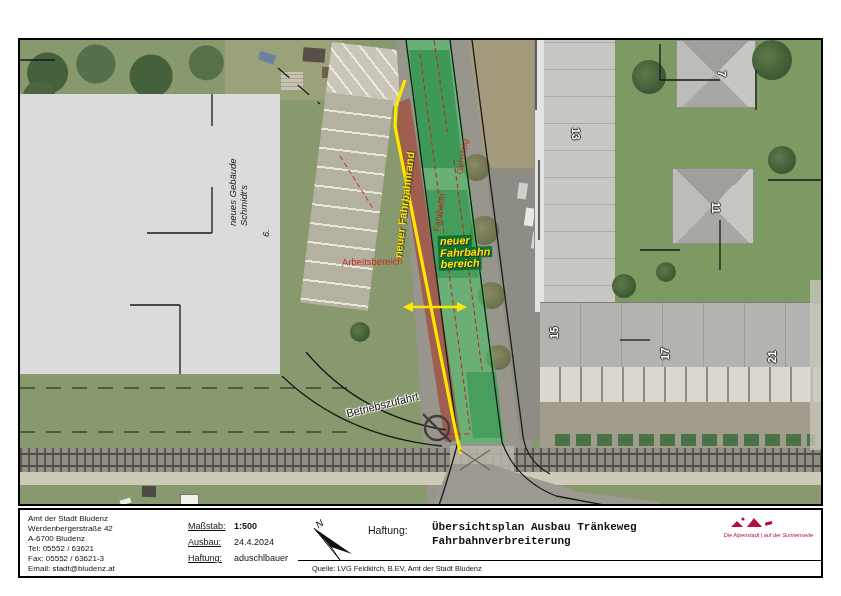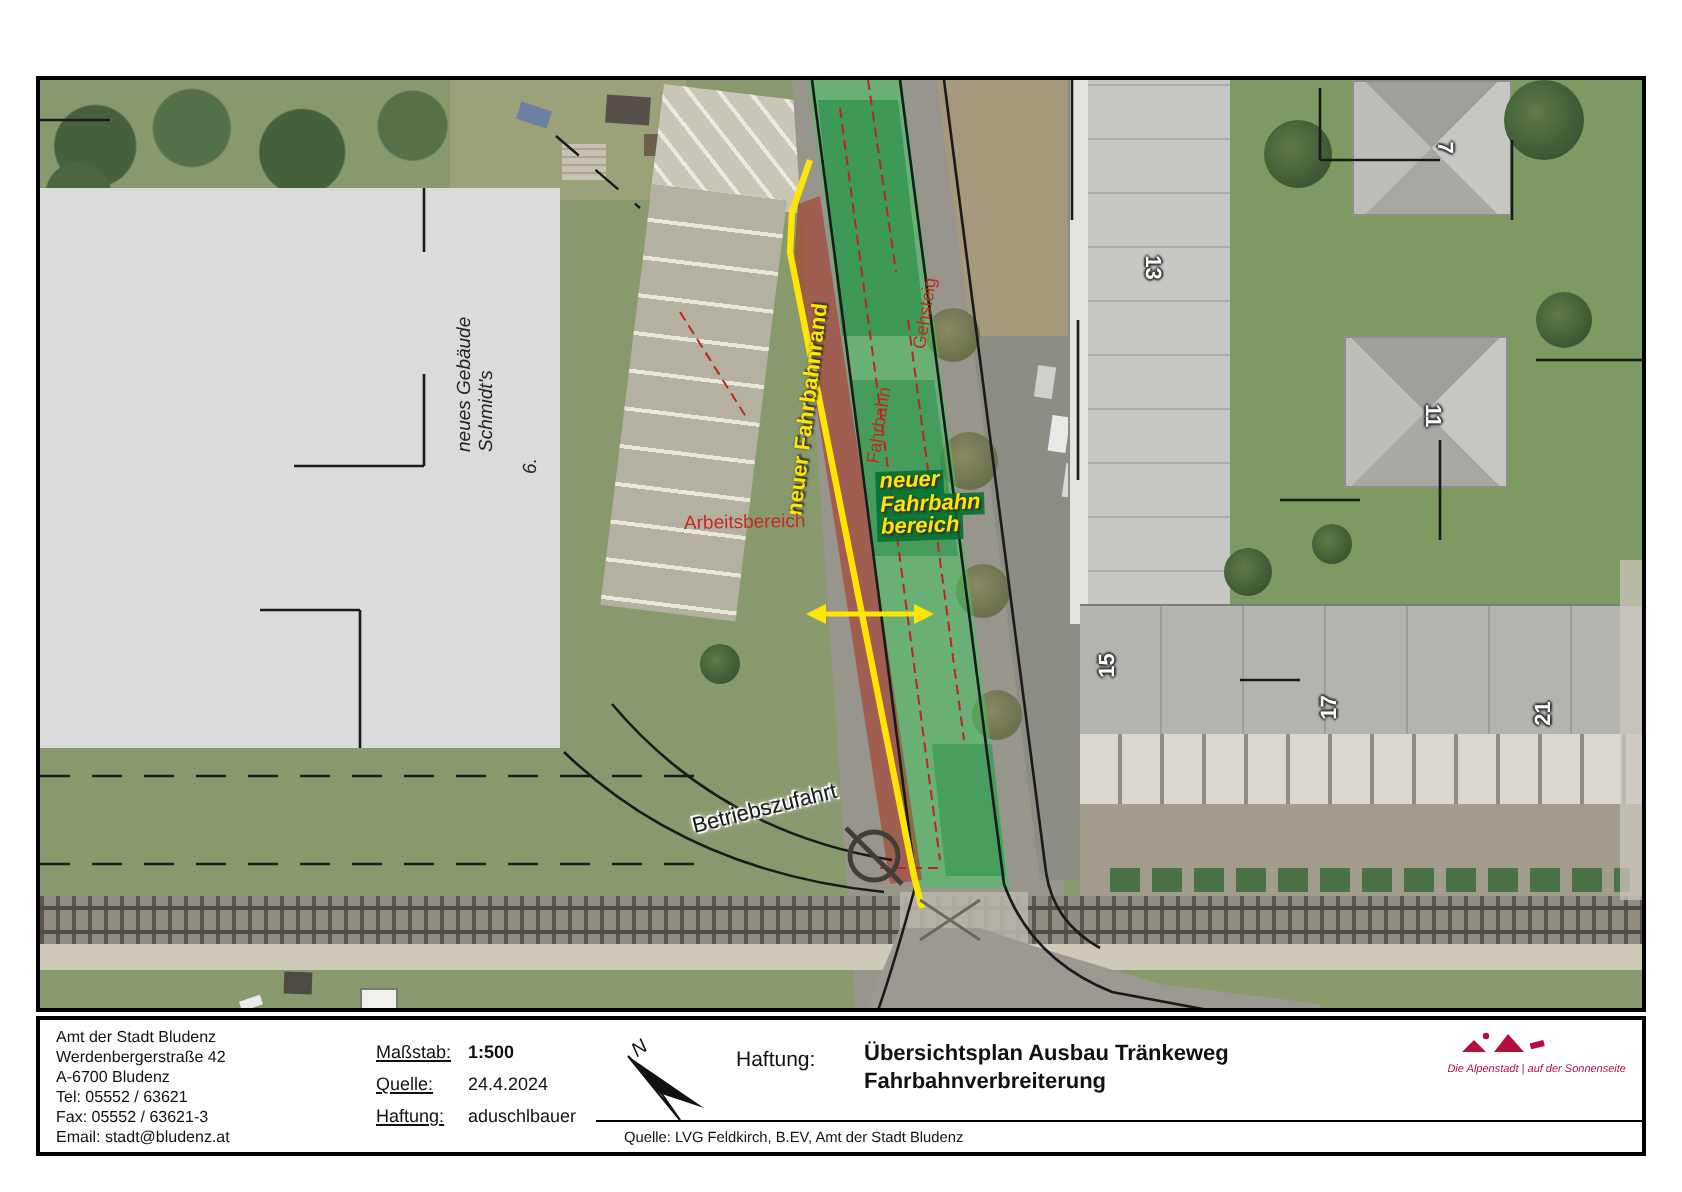--- a/index.html
+++ b/index.html
@@ -101,21 +101,21 @@
   .hn{width:24px;text-align:center;font-size:11px;font-weight:bold;color:#fff;
     text-shadow:-1px 0 1px #333,1px 0 1px #333,0 -1px 1px #333,0 1px 1px #333;}
   
   .tblock{position:absolute;left:18px;top:508px;width:805px;height:70px;box-sizing:border-box;
     border:2px solid #000;background:#fff;}
   .addr{position:absolute;left:8px;top:4px;font-size:8px;line-height:10px;}
   .meta{position:absolute;left:168px;top:8px;font-size:9px;line-height:16px;}
   .meta .row span.k{display:inline-block;width:46px;text-decoration:underline;}
   .bold{font-weight:bold;}
   .projekt-label{position:absolute;left:348px;top:14px;font-size:10.5px;}
-  .projekt-title{position:absolute;left:412px;top:11px;font-size:11px;font-weight:bold;line-height:13.5px;}
+  .projekt-title{position:absolute;left:412px;top:11px;font-size:11px;font-weight:bold;line-height:13.5px;font-family:Liberation Mono, monospace;}
   .quelle{position:absolute;left:278px;right:0;top:50px;bottom:0;border-top:1.2px solid #000;
     font-size:7.4px;padding:3px 4px 16px 14px;display:flex;gap:6px;white-space:nowrap;}
   .logo{position:absolute;right:8px;top:4px;width:122px;text-align:center;}
   .logo-word{font-size:20px;font-weight:bold;letter-spacing:-.5px;line-height:18px;}
   .logo-tag{font-size:5.5px;font-style:italic;text-align:right;margin-top:0;}
   .narrow{position:absolute;left:286px;top:6px;}
 </style>
 </head>
 <body>
 
@@ -266,21 +266,21 @@
       <div>Tel: 05552 / 63621</div>
       <div>Fax: 05552 / 63621-3</div>
       <div>Email: stadt@bludenz.at</div>
     </div>
 
     <div class="meta">
       <div class="row">
         <span class="k">Maßstab:</span><span class="bold">1:500</span>
       </div>
       <div class="row">
-        <span class="k">Quelle:</span><span>24.4.2024</span>
+        <span class="k">Ausbau:</span><span>24.4.2024</span>
       </div>
       <div class="row">
         <span class="k">Haftung:</span><span>aduschlbauer</span>
       </div>
     </div>
 
     <svg class="narrow" width="56" height="46" viewBox="0 0 56 46">
       <polygon points="8,12 46,38 25,31" fill="#111"></polygon>
       <polygon points="8,12 25,31 34,44" fill="#fff" stroke="#111" stroke-width="1"></polygon>
       <text x="10" y="11" font-size="10" font-style="italic" font-family="Liberation Sans, sans-serif" transform="rotate(-35 14 8)" fill="#111">N</text>

